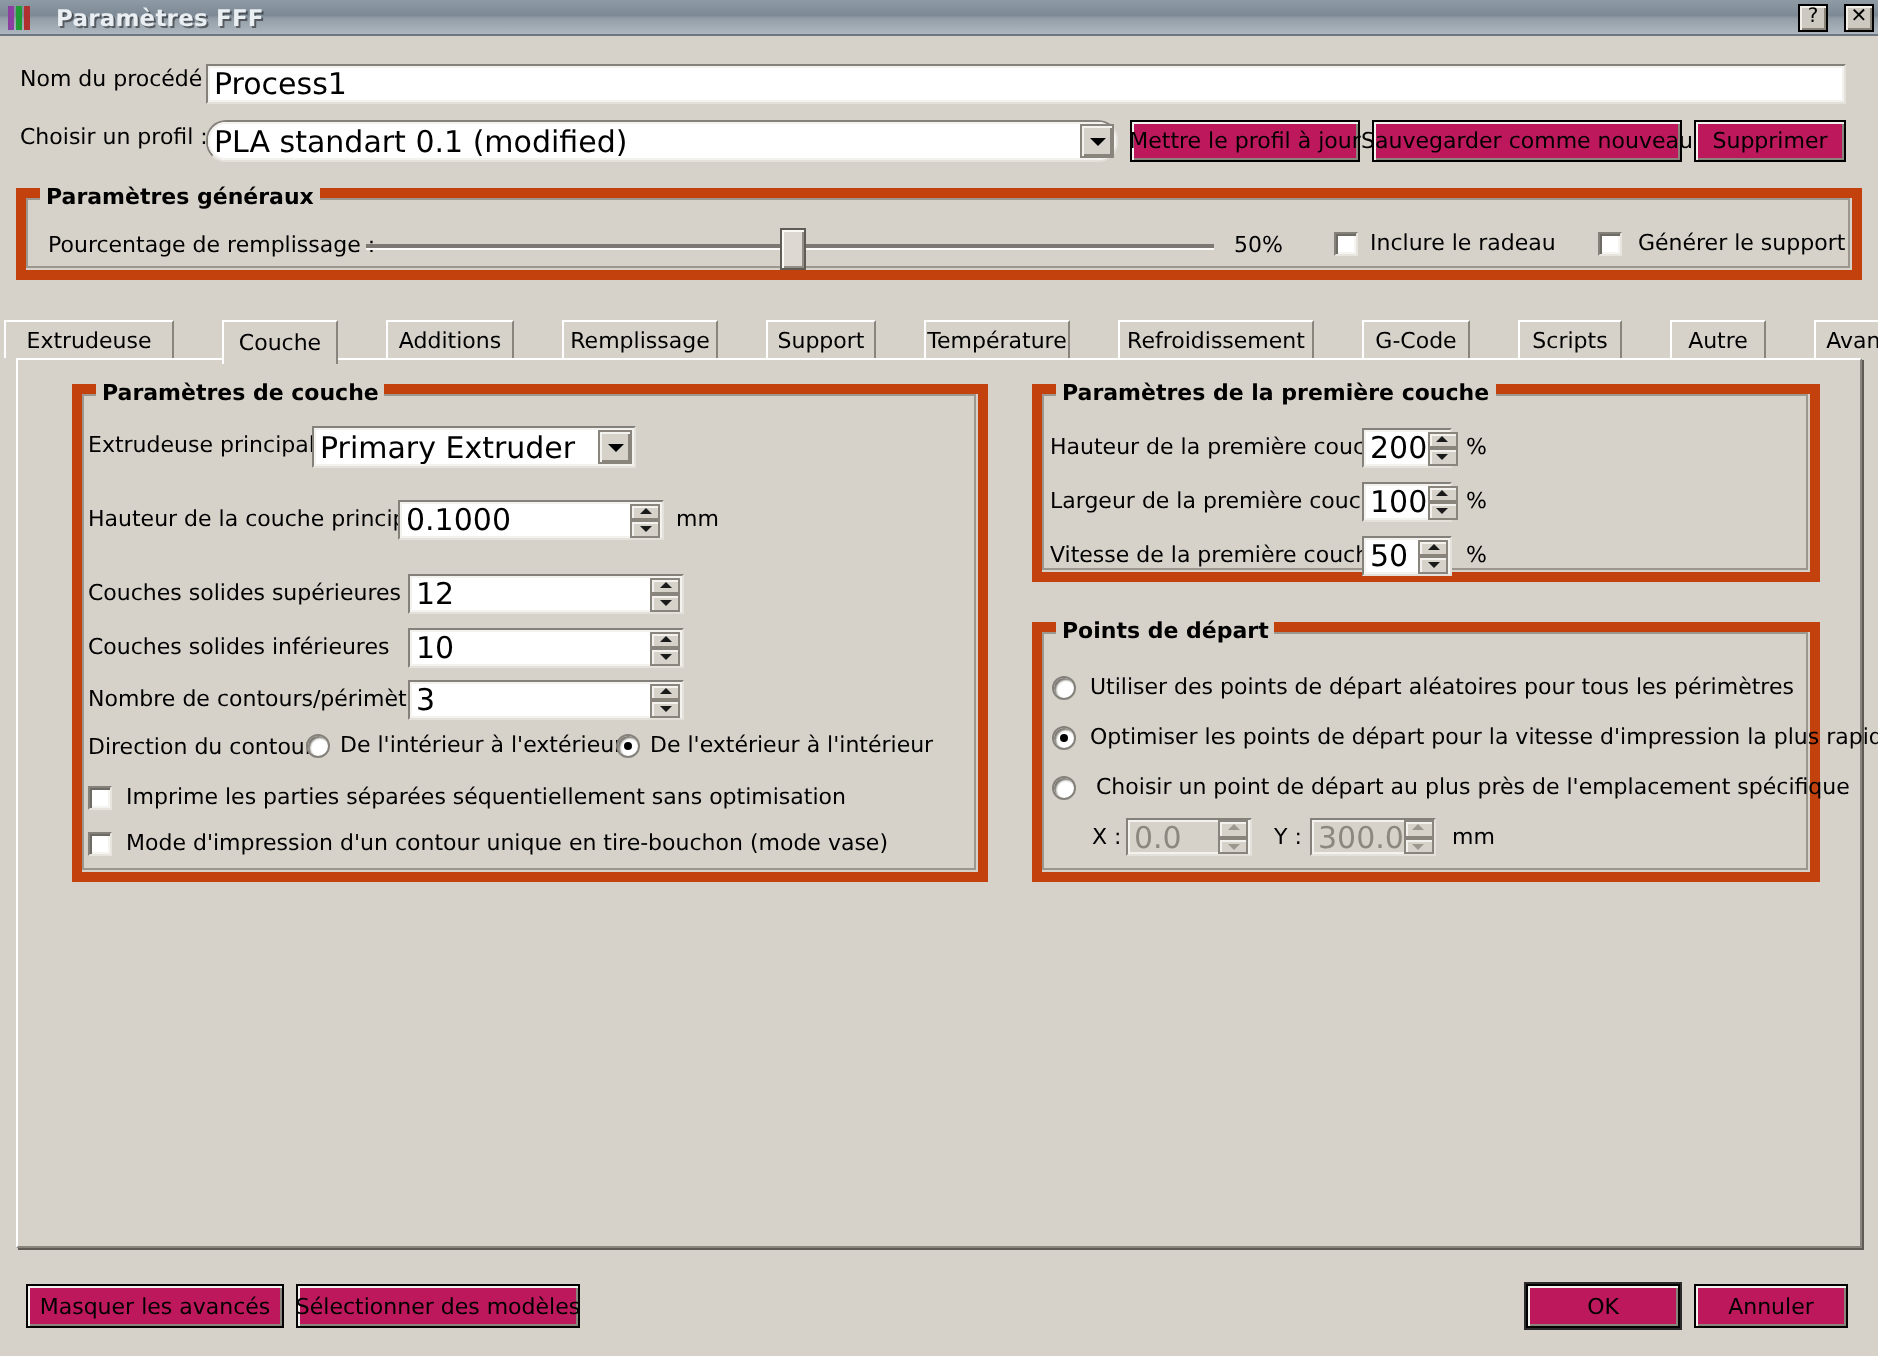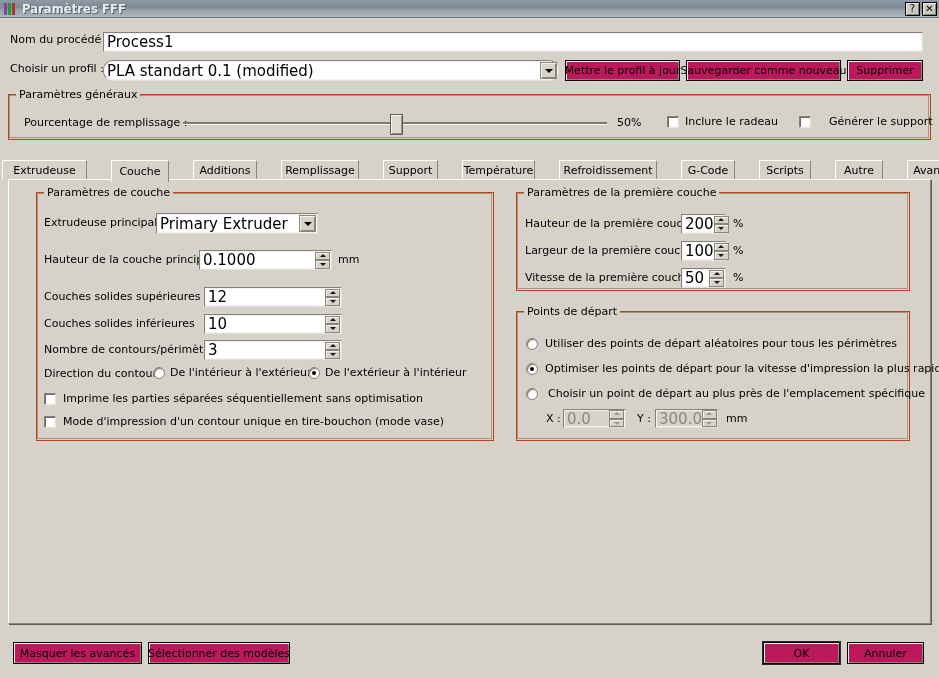--- a/index.html
+++ b/index.html
@@ -15,20 +15,21 @@
     position: relative;
   }
   
   #titlebar {
     height: 18px;
     background: linear-gradient(to bottom, #8e9aa4 0%, #7d8a95 45%, #939ea8 55%, #aeb7bf 100%);
     display: flex; align-items: center;
     padding: 0 2px 0 4px;
     box-sizing: border-box;
     border-bottom: 1px solid #6e7880;
+    gap: 6px;
   }
   #titlebar .app-icon {
     width: 13px; height: 12px;
     display: inline-flex;
     margin-right: 5px;
     flex: 0 0 auto;
   }
   #titlebar .app-icon i {
     display: block; width: 3px; height: 12px; margin-right: 1px;
   }
@@ -80,22 +81,23 @@
     color: #000;
     display: inline-flex; align-items: center; justify-content: center;
     box-sizing: border-box;
     cursor: default;
     font-family: "DejaVu Sans", sans-serif;
     white-space: nowrap;
   }
   
   .group {
     position: absolute;
-    border: 1px solid #c2410c;
-    box-sizing: border-box;
+    border: 5px solid #c2410c;
+    box-sizing: border-box;
+    font-weight: bold;
   }
   .group::before {
     content: "";
     position: absolute;
     left: 0; top: 0; right: 1px; bottom: 1px;
     border: 1px solid #9b978f;
     pointer-events: none;
   }
   .group > .legend {
     position: absolute;
@@ -222,21 +224,21 @@
   <div style="position:absolute; left:0; top:7px; width:100%; height:2px; background:#7d7972; border-bottom:1px solid #fdfcfa;"></div>
   <div id="slider-thumb" style="position: absolute; top: -1px; width: 11px; height: 19px; background: rgb(221, 217, 210); border: 1px solid rgb(95, 91, 85); box-shadow: rgb(251, 250, 247) 1px 1px 0px inset, rgb(145, 140, 132) -1px -1px 0px inset; left: calc(50% - 5px);"></div>
 </div>
 <div class="row" style="left:617px; top:116px;">
   <span class="lbl">50%</span>
 </div>
 <div class="row" style="left:667px; top:115px; gap:6px;">
   <span class="cb"></span>
   <span class="lbl">Inclure le radeau</span>
 </div>
-<div class="row" style="left:799px; top:115px; gap:18px;">
+<div class="row" style="left:799px; top:115px; gap:8px;">
   <span class="cb"></span>
   <span class="lbl">Générer le support</span>
 </div>
 
 <div id="tabstrip" style="position:absolute; left:2px; top:160px; height:20px; display:flex; align-items:flex-start;gap:24px;">
     <div style="box-sizing: border-box; display: flex; align-items: center; justify-content: center; font-size: 11px; font-family: &quot;DejaVu Sans&quot;, sans-serif; white-space: nowrap; cursor: default; width: 85px; background: rgb(214, 210, 202); border-top: 1px solid rgb(255, 255, 255); border-right: 1px solid rgb(138, 133, 124); border-left: 1px solid rgb(255, 255, 255); border-image: initial; border-bottom: none; height: 19px; z-index: 1; position: relative;">Extrudeuse</div>
     <div style="box-sizing: border-box; display: flex; align-items: center; justify-content: center; font-size: 11px; font-family: &quot;DejaVu Sans&quot;, sans-serif; white-space: nowrap; cursor: default; width: 58px; background: rgb(214, 210, 202); border-top: 1px solid rgb(255, 255, 255); border-right: 1px solid rgb(138, 133, 124); border-left: 1px solid rgb(255, 255, 255); border-image: initial; border-bottom: none; height: 22px; margin-bottom: -1px; z-index: 3; position: relative;">Couche</div>
     <div style="box-sizing: border-box; display: flex; align-items: center; justify-content: center; font-size: 11px; font-family: &quot;DejaVu Sans&quot;, sans-serif; white-space: nowrap; cursor: default; width: 64px; background: rgb(214, 210, 202); border-top: 1px solid rgb(255, 255, 255); border-right: 1px solid rgb(138, 133, 124); border-left: 1px solid rgb(255, 255, 255); border-image: initial; border-bottom: none; height: 19px; z-index: 1; position: relative;">Additions</div>
     <div style="box-sizing: border-box; display: flex; align-items: center; justify-content: center; font-size: 11px; font-family: &quot;DejaVu Sans&quot;, sans-serif; white-space: nowrap; cursor: default; width: 78px; background: rgb(214, 210, 202); border-top: 1px solid rgb(255, 255, 255); border-right: 1px solid rgb(138, 133, 124); border-left: 1px solid rgb(255, 255, 255); border-image: initial; border-bottom: none; height: 19px; z-index: 1; position: relative;">Remplissage</div>
     <div style="box-sizing: border-box; display: flex; align-items: center; justify-content: center; font-size: 11px; font-family: &quot;DejaVu Sans&quot;, sans-serif; white-space: nowrap; cursor: default; width: 55px; background: rgb(214, 210, 202); border-top: 1px solid rgb(255, 255, 255); border-right: 1px solid rgb(138, 133, 124); border-left: 1px solid rgb(255, 255, 255); border-image: initial; border-bottom: none; height: 19px; z-index: 1; position: relative;">Support</div>

